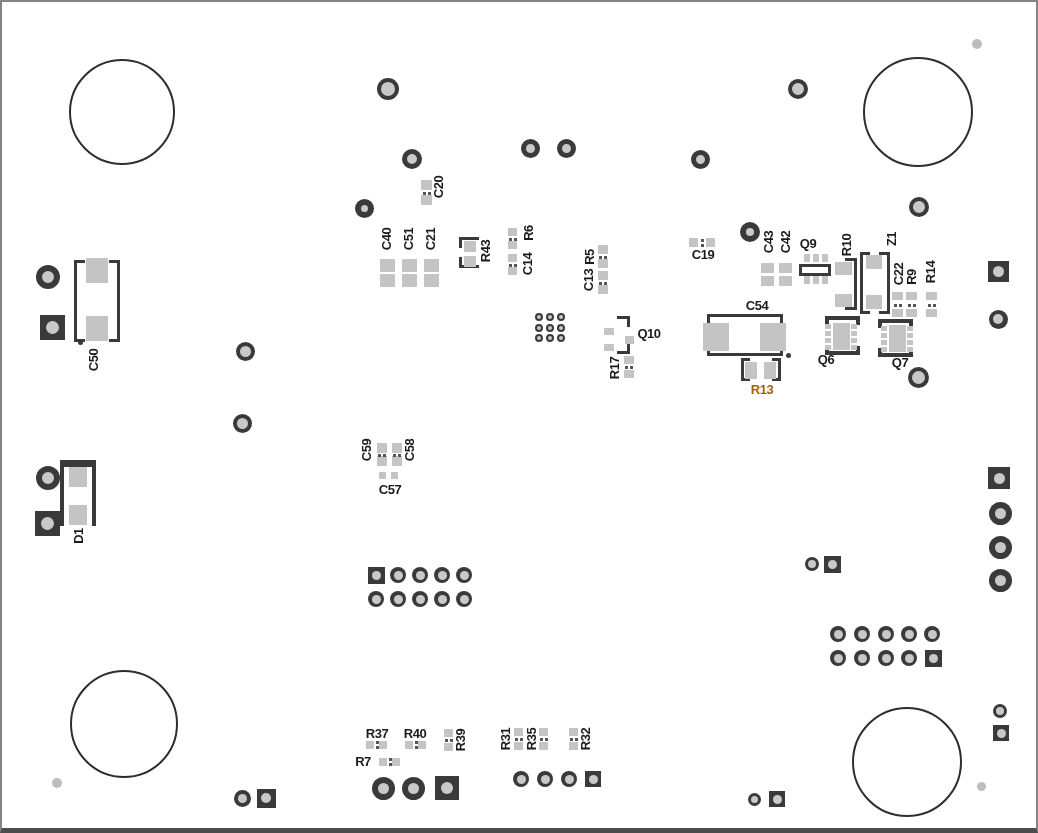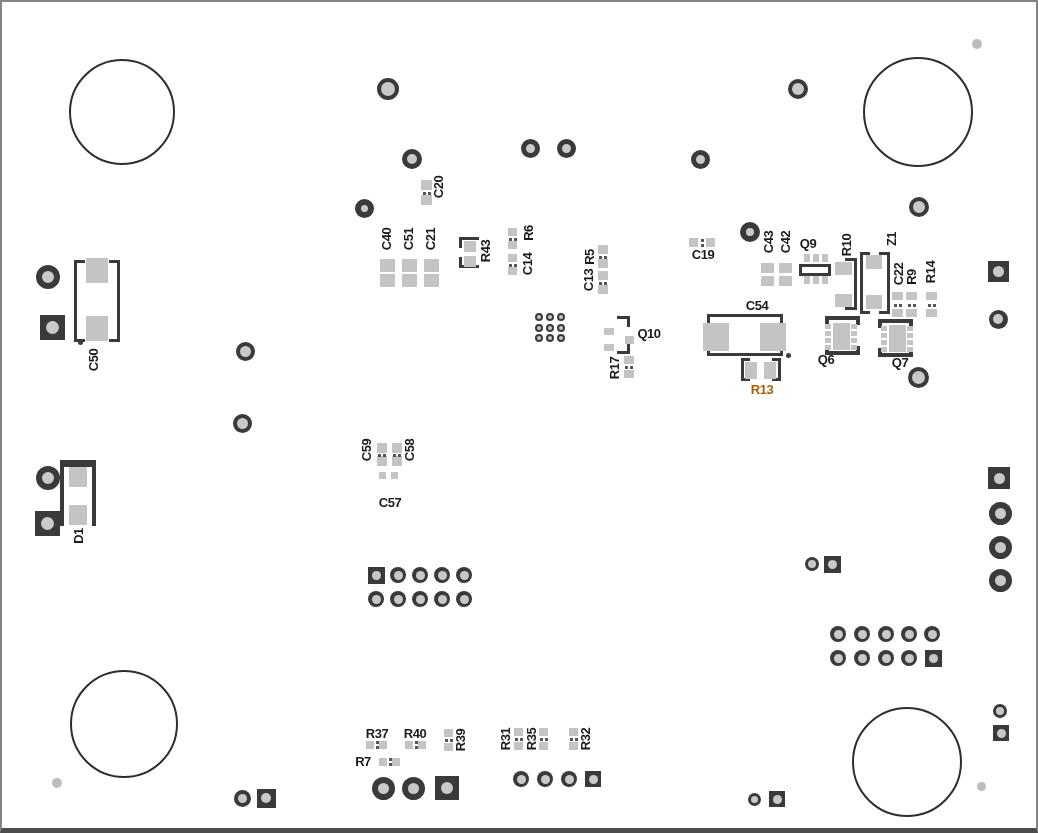--- a/index.html
+++ b/index.html
@@ -380,21 +380,21 @@
     <div class="abs lbl" style="left: 755px; top: 303px; color: rgb(27, 27, 27); transform: translate(-50%, -50%);">C54</div>
     <div class="abs lbl" style="left: 647px; top: 331px; color: rgb(27, 27, 27); transform: translate(-50%, -50%);">Q10</div>
     <div class="abs lbl" style="left: 612px; top: 366px; color: rgb(27, 27, 27); transform: translate(-50%, -50%) rotate(-90deg);">R17</div>
     <div class="abs lbl" style="left: 760px; top: 387px; color: #a16207; transform: translate(-50%, -50%);">R13</div>
     <div class="abs lbl" style="left: 824px; top: 357px; color: rgb(27, 27, 27); transform: translate(-50%, -50%);">Q6</div>
     <div class="abs lbl" style="left: 898px; top: 360px; color: rgb(27, 27, 27); transform: translate(-50%, -50%);">Q7</div>
     <div class="abs lbl" style="left: 91px; top: 358px; color: rgb(27, 27, 27); transform: translate(-50%, -50%) rotate(-90deg);">C50</div>
     <div class="abs lbl" style="left: 76px; top: 534px; color: rgb(27, 27, 27); transform: translate(-50%, -50%) rotate(-90deg);">D1</div>
     <div class="abs lbl" style="left: 364px; top: 448px; color: rgb(27, 27, 27); transform: translate(-50%, -50%) rotate(-90deg);">C59</div>
     <div class="abs lbl" style="left: 407px; top: 448px; color: rgb(27, 27, 27); transform: translate(-50%, -50%) rotate(-90deg);">C58</div>
-    <div class="abs lbl" style="left: 388px; top: 487px; color: rgb(27, 27, 27); transform: translate(-50%, -50%); margin-top: 13px;">C57</div>
+    <div class="abs lbl" style="left: 388px; top: 487px; color: rgb(27, 27, 27); transform: translate(-50%, -50%);">C57</div>
     <div class="abs lbl" style="left: 375px; top: 731px; color: rgb(27, 27, 27); transform: translate(-50%, -50%);">R37</div>
     <div class="abs lbl" style="left: 413px; top: 731px; color: rgb(27, 27, 27); transform: translate(-50%, -50%);">R40</div>
     <div class="abs lbl" style="left: 458px; top: 738px; color: rgb(27, 27, 27); transform: translate(-50%, -50%) rotate(-90deg);">R39</div>
     <div class="abs lbl" style="left: 361px; top: 759px; color: rgb(27, 27, 27); transform: translate(-50%, -50%);">R7</div>
     <div class="abs lbl" style="left: 503px; top: 737px; color: rgb(27, 27, 27); transform: translate(-50%, -50%) rotate(-90deg);">R31</div>
     <div class="abs lbl" style="left: 529px; top: 737px; color: rgb(27, 27, 27); transform: translate(-50%, -50%) rotate(-90deg);">R35</div>
     <div class="abs lbl" style="left: 583px; top: 737px; color: rgb(27, 27, 27); transform: translate(-50%, -50%) rotate(-90deg);">R32</div>
   </div>
 
 </body></html>

